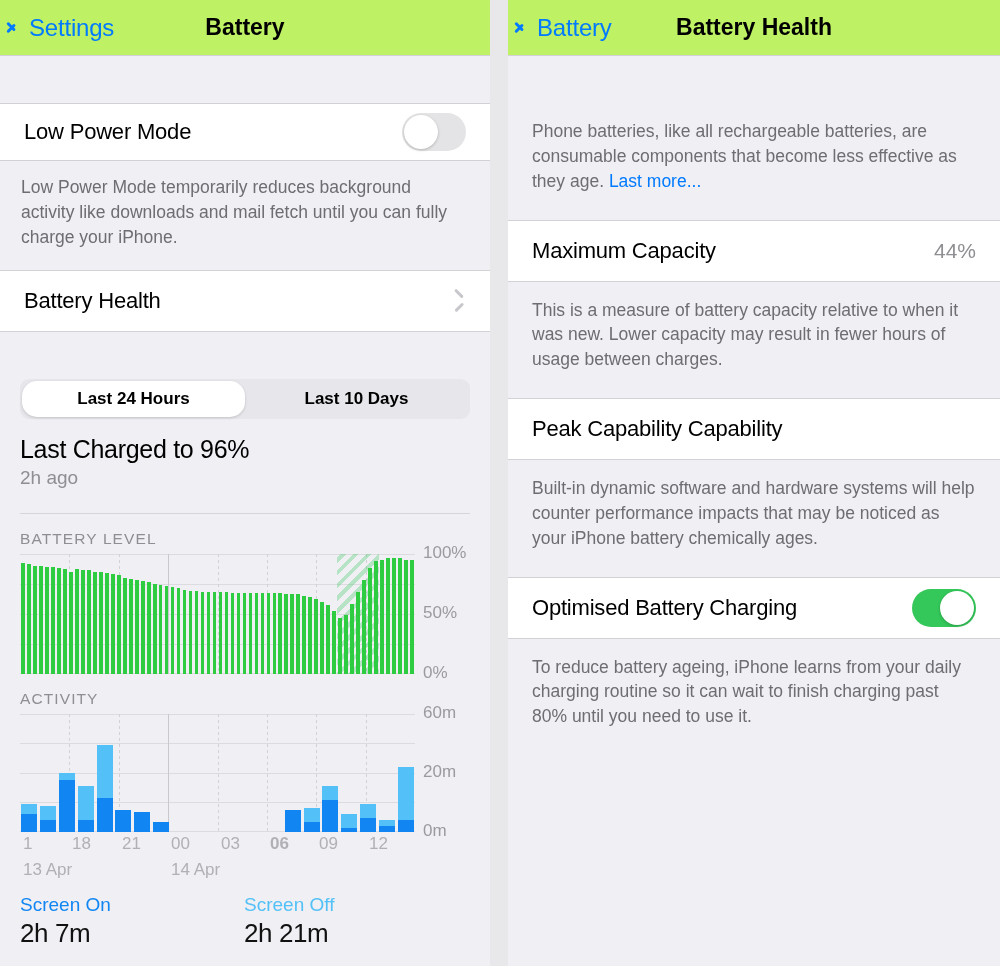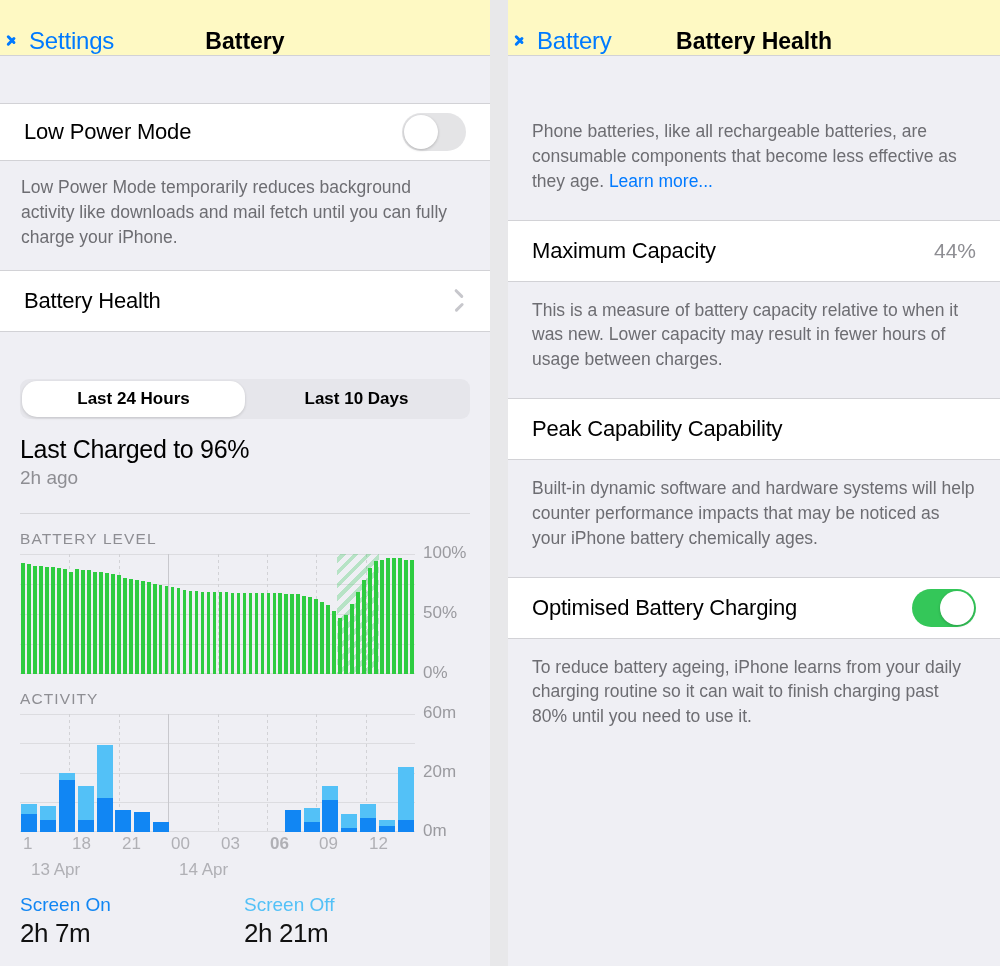--- a/index.html
+++ b/index.html
@@ -13,23 +13,23 @@
   .screen { position: relative; width: 1000px; height: 966px; display: flex; }
 
   
   .panel { position: relative; height: 966px; background: #efeff4; overflow: hidden; }
   .panel-left  { width: 490px; }
   .gutter      { width: 18px; height: 966px; background: #e8e8ea; }
   .panel-right { width: 492px; }
 
   
   .navbar {
-    position: relative; height: 56px; background: #fef9c3;
+    position: relative; height: 56px; background: #bef264;
     border-bottom: 1px solid #d2d2d6;
-    display: flex; align-items: flex-end;
+    display: flex; align-items: center;
   }
   .nav-back {
     display: flex; align-items: center; gap: 5px;
     padding-left: 12px; cursor: pointer;
   }
   .chev-left {
     width: 12px; height: 20px; position: relative; flex: 0 0 auto;
   }
   .chev-left::before, .chev-left::after {
     content: ""; position: absolute; left: 3px;
@@ -137,21 +137,21 @@
       rgba(52,199,89,.30) 0 4px, rgba(255,255,255,0) 4px 9px);
   }
 
   
   .abar { position: absolute; bottom: 0; width: 16px; }
   .abar .on  { position: absolute; bottom: 0; width: 100%; background: #1186f3; }
   .abar .off { position: absolute; width: 100%; background: #53c1f7; }
 
   .xlabels { position: relative; height: 46px; margin: 2px 20px 0 20px; }
   .xlab { position: absolute; top: 0;  font-size: 17px; color: #b0b0b5; }
-  .xdate { position: absolute; top: 26px; font-size: 17px; color: #b0b0b5; margin-left: 8px; }
+  .xdate { position: absolute; top: 26px; font-size: 17px; color: #b0b0b5; }
 
   
   .legend { display: flex; background: #efeff4; padding: 14px 20px 0 20px; }
   .legend-col { width: 224px; }
   .legend-name { font-size: 19px; margin-bottom: 2px; }
   .legend-name.on  { color: #1186f3; }
   .legend-name.off { color: #53c1f7; }
   .legend-val { font-size: 26px; color: #111; letter-spacing: -0.4px; }
 </style>
 </head>
@@ -413,21 +413,21 @@
       <div class="nav-back">
         <span class="chev-left"></span>
         <span class="nav-back-label">Battery</span>
       </div>
       <div class="nav-title">Battery Health</div>
     </div>
 
     <div class="spacer-lg"></div>
 
     <div class="footnote footnote-right">
-      <span>Phone batteries, like all rechargeable batteries, are consumable components that become less effective as they age. </span><span class="link">Learn more...</span>
+      <span>Phone batteries, like all rechargeable batteries, are consumable components that become less effective as they age. </span><span class="link">Last more...</span>
     </div>
 
     <div class="cell cell-tall">
       <span class="cell-title">Maximum Capacity</span>
       <span class="cell-value">44%</span>
     </div>
 
     <div class="footnote footnote-right">This is a measure of battery capacity relative to when it was new. Lower capacity may result in fewer hours of usage between charges.</div>
 
     <div class="cell cell-tall">

